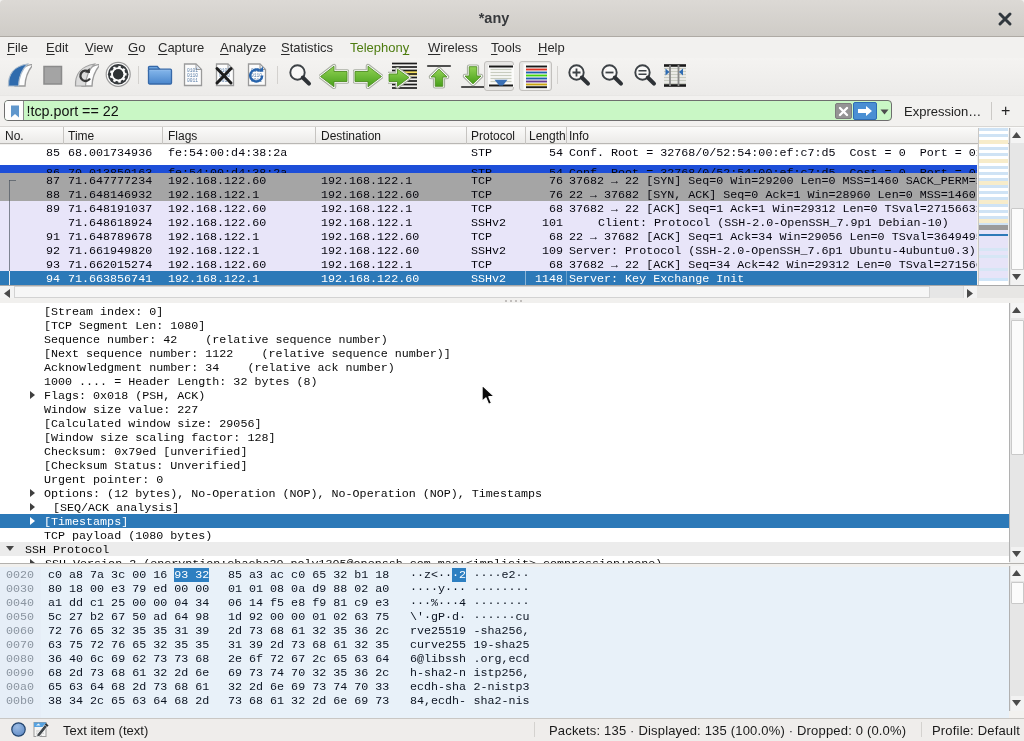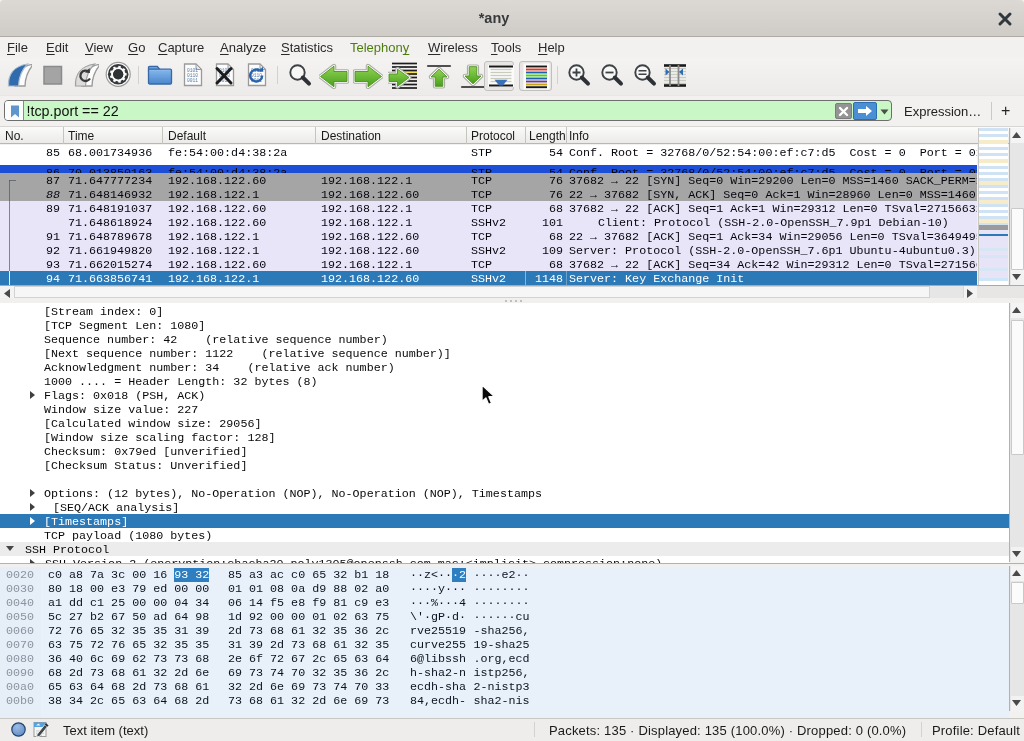--- a/index.html
+++ b/index.html
@@ -260,21 +260,21 @@
   </svg>
 <span class="abs" style="left:904px;top:104px;font-size:13px;color:#232323;">Expression…</span>
 <div class="abs" style="left:991px;top:102px;width:1px;height:18px;background:#cbc9c6;"></div>
 <span class="abs" style="left:1001px;top:102px;font-size:16px;color:#232323;">+</span>
 
 <div class="abs" style="left:0;top:126px;width:1024px;height:18px;
  background:linear-gradient(#fbfbfa,#ebeae8);border-top:1px solid #d8d6d3;border-bottom:1px solid #b9b7b4;box-sizing:border-box;">
 
 <span class="abs" style="left:5px;top:2px;font-size:12px;color:#1b1b1b;">No.</span>
 <span class="abs" style="left:68px;top:2px;font-size:12px;color:#1b1b1b;">Time</span>
-<span class="abs" style="left:168px;top:2px;font-size:12px;color:#1b1b1b;">Default</span>
+<span class="abs" style="left:168px;top:2px;font-size:12px;color:#1b1b1b;">Flags</span>
 <span class="abs" style="left:321px;top:2px;font-size:12px;color:#1b1b1b;">Destination</span>
 <span class="abs" style="left:471px;top:2px;font-size:12px;color:#1b1b1b;">Protocol</span>
 <span class="abs" style="left:529px;top:2px;font-size:12px;color:#1b1b1b;">Length</span>
 <span class="abs" style="left:569px;top:2px;font-size:12px;color:#1b1b1b;">Info</span>
 <div class="abs" style="left:63px;top:0;width:1px;height:17px;background:#c6c4c1;"></div>
 <div class="abs" style="left:162px;top:0;width:1px;height:17px;background:#c6c4c1;"></div>
 <div class="abs" style="left:315px;top:0;width:1px;height:17px;background:#c6c4c1;"></div>
 <div class="abs" style="left:466px;top:0;width:1px;height:17px;background:#c6c4c1;"></div>
 <div class="abs" style="left:525px;top:0;width:1px;height:17px;background:#c6c4c1;"></div>
 <div class="abs" style="left:566px;top:0;width:1px;height:17px;background:#c6c4c1;"></div>
@@ -301,21 +301,21 @@
 <div class="row mono" style="top:28px;background:#a5a5a5;color:#06060e;">
 <span class="cell" style="left:0;width:60px;text-align:right;display:inline-block;">87</span>
 <span class="cell" style="left:68px;">71.647777234</span>
 <span class="cell" style="left:168px;">192.168.122.60</span>
 <span class="cell" style="left:321px;">192.168.122.1</span>
 <span class="cell" style="left:471px;">TCP</span>
 <span class="cell" style="left:503px;width:60px;text-align:right;display:inline-block;">76</span>
 <span class="cell" style="left:569px;">37682 → 22 [SYN] Seq=0 Win=29200 Len=0 MSS=1460 SACK_PERM=1 TSval=2715663211 TSecr=0 WS=128</span>
 </div>
 <div class="row mono" style="top:42px;background:#a5a5a5;color:#06060e;">
-<span class="cell" style="left:0;width:60px;text-align:right;display:inline-block;font-style:italic;">88</span>
+<span class="cell" style="left:0;width:60px;text-align:right;display:inline-block;">88</span>
 <span class="cell" style="left:68px;">71.648146932</span>
 <span class="cell" style="left:168px;">192.168.122.1</span>
 <span class="cell" style="left:321px;">192.168.122.60</span>
 <span class="cell" style="left:471px;">TCP</span>
 <span class="cell" style="left:503px;width:60px;text-align:right;display:inline-block;">76</span>
 <span class="cell" style="left:569px;">22 → 37682 [SYN, ACK] Seq=0 Ack=1 Win=28960 Len=0 MSS=1460 SACK_PERM=1</span>
 </div>
 <div class="row mono" style="top:56px;background:#e8e5f9;color:#06060e;">
 <span class="cell" style="left:0;width:60px;text-align:right;display:inline-block;">89</span>
 <span class="cell" style="left:68px;">71.648191037</span>
@@ -478,20 +478,23 @@
 </div>
 <div class="dline mono" style="top:127px;background:transparent;color:#090909;">
 <span class="abs" style="left:44px;top:1px;">[Window size scaling factor: 128]</span>
 </div>
 <div class="dline mono" style="top:141px;background:transparent;color:#090909;">
 <span class="abs" style="left:44px;top:1px;">Checksum: 0x79ed [unverified]</span>
 </div>
 <div class="dline mono" style="top:155px;background:transparent;color:#090909;">
 <span class="abs" style="left:44px;top:1px;">[Checksum Status: Unverified]</span>
 </div>
+<div class="dline mono" style="top:169px;background:transparent;color:#090909;">
+<span class="abs" style="left:44px;top:1px;">Urgent pointer: 0</span>
+</div>
 <div class="dline mono" style="top:183px;background:transparent;color:#090909;">
 <span class="abs" style="left:44px;top:1px;">Options: (12 bytes), No-Operation (NOP), No-Operation (NOP), Timestamps</span>
 </div>
 <div class="tri-r" style="left:30px;top:186px;border-left-color:#3f3f3f;"></div>
 <div class="dline mono" style="top:197px;background:transparent;color:#090909;margin-left:9px;">
 <span class="abs" style="left:44px;top:1px;">[SEQ/ACK analysis]</span>
 </div>
 <div class="tri-r" style="left:30px;top:200px;border-left-color:#3f3f3f;"></div>
 <div class="dline mono" style="top:211px;background:#2c79b8;color:#ffffff;">
 <span class="abs" style="left:44px;top:1px;">[Timestamps]</span>

